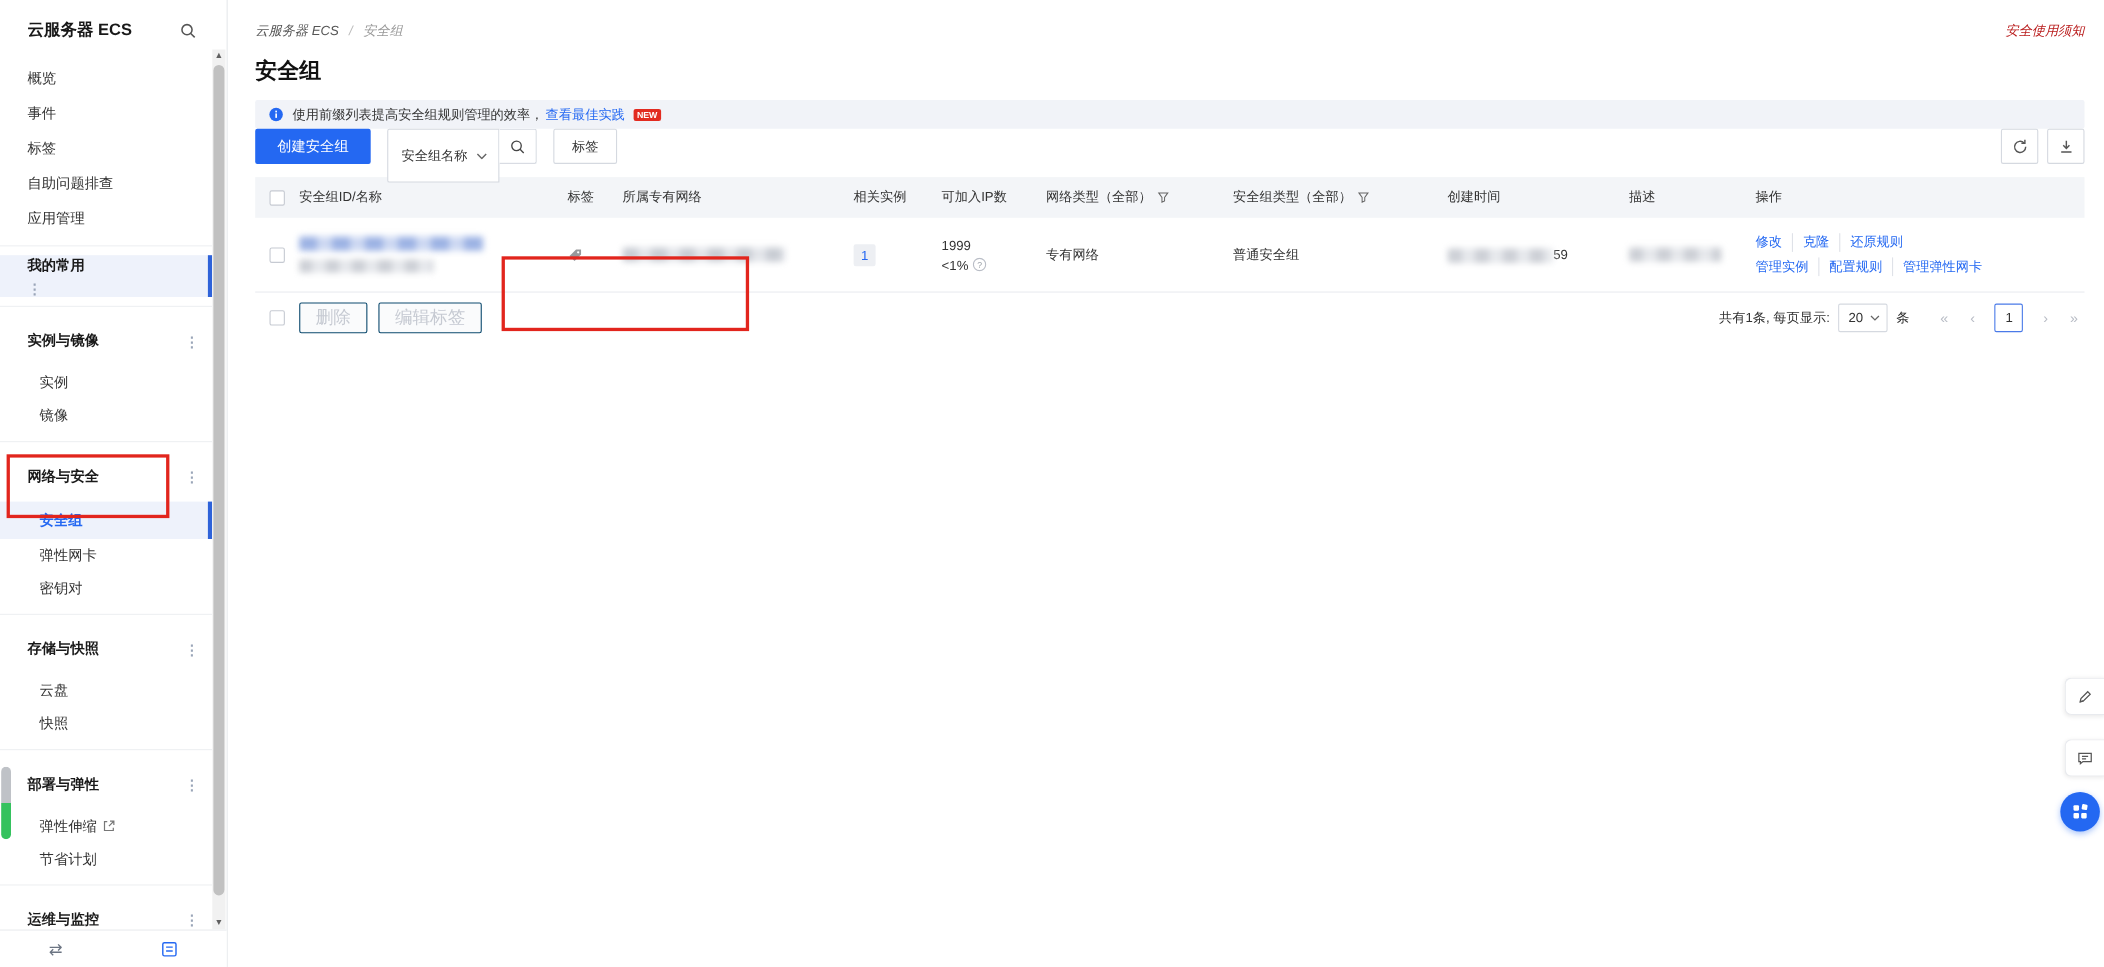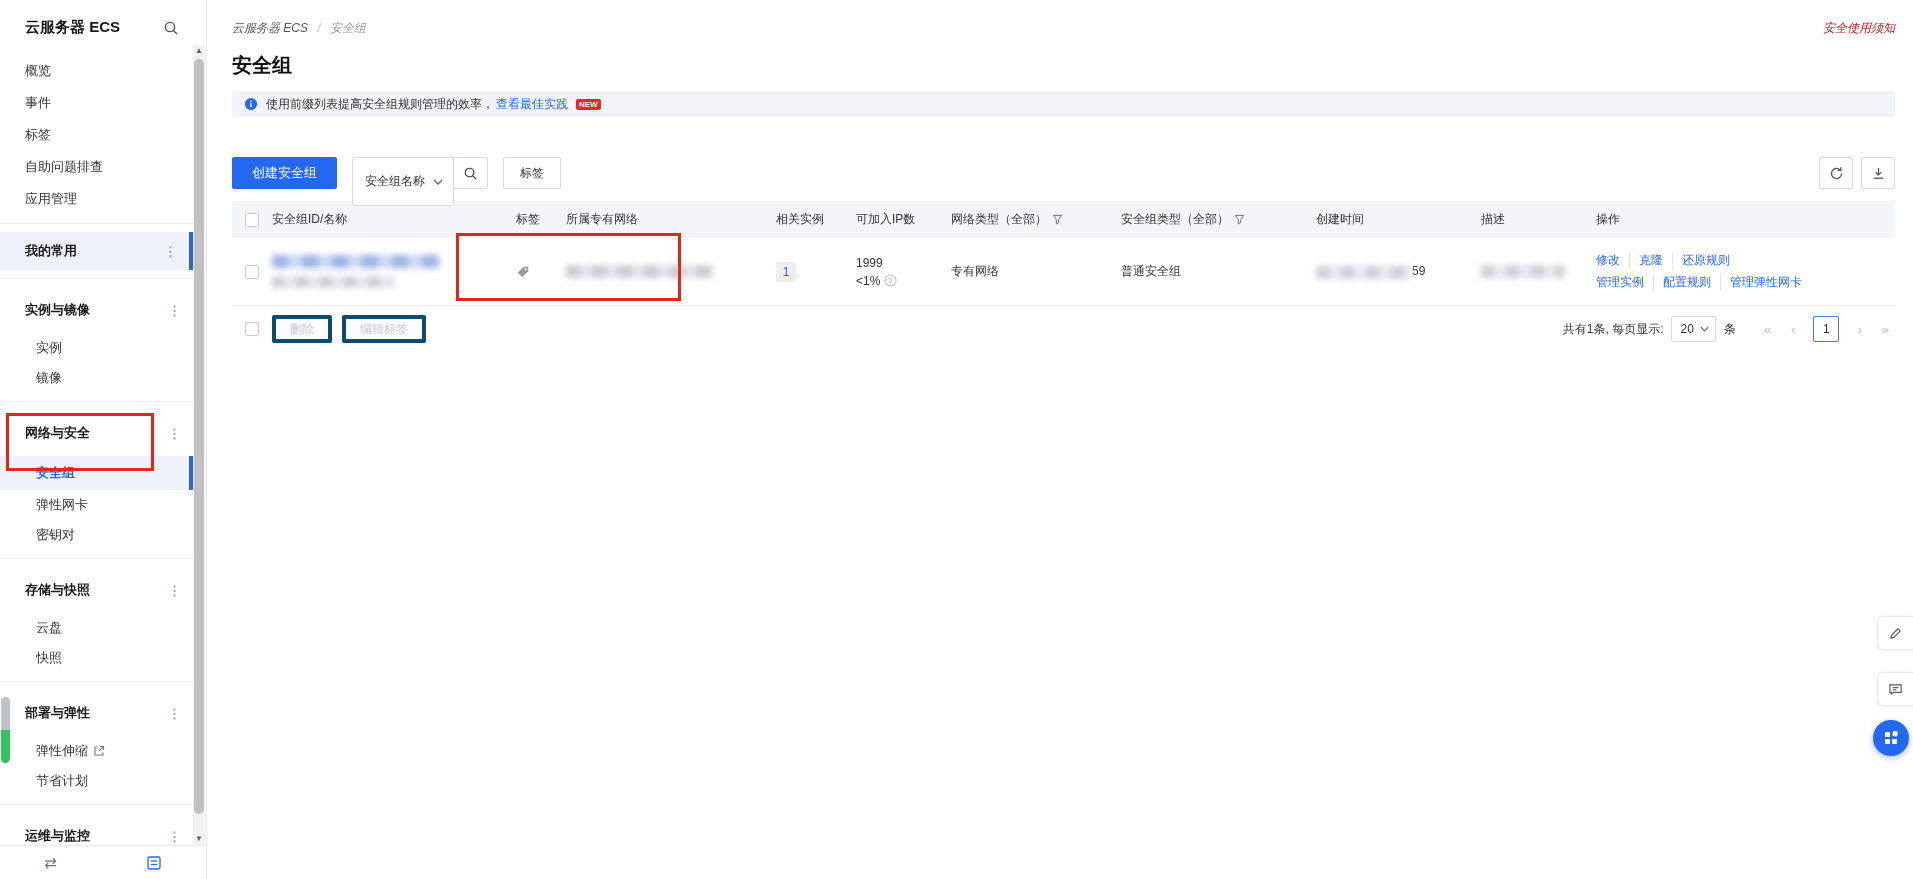--- a/index.html
+++ b/index.html
@@ -12,21 +12,21 @@
   .side-scroll { position:absolute; left:0; top:0; width:193px; height:845px; overflow:hidden; }
   .side-header { height:55px; display:flex; align-items:center; padding:0 14px 0 25px; }
   .side-title { font-size:15px; font-weight:bold; color:#181818; flex:1; }
   .side-search { width:16px; height:16px; cursor:pointer; }
   .side-item { height:32px; line-height:32px; padding-left:25px; font-size:13px; color:#333; cursor:pointer; white-space:nowrap; }
   .side-divider { height:1px; background:#eef0f2; margin:8px 0; }
   .group-header { height:46px; display:flex; align-items:center; padding:0 12px 0 25px; font-size:13px; font-weight:bold; color:#1a1a1a; cursor:pointer; }
   .group-header .spacer { flex:1; }
   .kebab { color:#9aa5b8; font-size:13px; letter-spacing:0; cursor:pointer; }
   .child-item { height:30px; line-height:30px; padding-left:36px; font-size:13px; color:#333; cursor:pointer; white-space:nowrap; display:flex; align-items:center; gap:5px; }
-  .fav-row { height:38px; display:flex; align-items:center; padding:0 12px 0 25px; font-size:13px; font-weight:bold; color:#1a1a1a; background:#eef2fb; border-right:4px solid #2e62d9; cursor:pointer; }
+  .fav-row { height:38px; display:flex; padding:0 12px 0 25px; font-size:13px; font-weight:bold; color:#1a1a1a; background:#eef2fb; border-right:4px solid #2e62d9; cursor:pointer;flex-direction:column; }
   .fav-row .spacer { flex:1; }
   .child-item.active { height:34px; line-height:34px; background:#eef2fb; border-right:4px solid #2e62d9; color:#2468f2; font-weight:bold; }
   .ext-icon { width:12px; height:12px; }
 
   
   .side-scrollbar { position:absolute; right:1px; top:45px; width:12px; height:800px; background:#f1f1f1; }
   .sb-arrow { position:absolute; left:0; width:12px; height:12px; font-size:8px; color:#606060; text-align:center; line-height:12px; }
   .sb-thumb { position:absolute; left:1px; top:14px; width:10px; height:755px; background:#c1c1c1; border-radius:5px; }
 
   
@@ -50,21 +50,21 @@
   .crumb-root { color:#555; cursor:pointer; }
   .crumb-sep { margin:0 6px; color:#bbb; }
   .notice-link { font-size:12px; color:#b91c1c; cursor:pointer; }
   .page-title { margin-top:14px; font-size:20px; font-weight:bold; color:#111; height:28px; line-height:28px; }
 
   .banner { margin-top:12px; height:26px; background:#f1f3f8; border-radius:2px; display:flex; align-items:center; padding:0 12px; gap:8px; }
   .banner-text { color:#333;font-family:Liberation Mono, monospace; }
   .banner-link { color:#2468f2; cursor:pointer; }
   .badge-new { background:#e22b20; color:#fff; font-size:8px; font-weight:bold; border-radius:2px; padding:1px 3px; line-height:9px; }
 
-  .toolbar { margin-top:40px; height:32px; display:flex; align-items:center; }
+  .toolbar { height:32px; display:flex; align-items:center; }
   .btn-primary { height:32px; padding:0 20px; background:#2468f2; color:#fff; font-size:13px; border:none; border-radius:2px; cursor:pointer; }
   .search-group { display:flex; margin-left:15px; height:32px; }
   .filter-select { height:49px; border:1px solid #d5d9e0; border-radius:2px 0 0 2px; background:#fff; display:flex; align-items:center; gap:8px; padding:0 10px 0 12px; font-size:12px; color:#333; cursor:pointer; }
   .search-input { height:32px; width:278px; border:1px solid #d5d9e0; border-left:none; padding:0 10px; font-size:12px; color:#333; outline:none; font-family:"Liberation Sans", sans-serif; }
   .search-input::placeholder { color:#c0c4cc; }
   .icon-btn { height:32px; width:34px; border:1px solid #d5d9e0; background:#fff; display:flex; align-items:center; justify-content:center; cursor:pointer; }
   .search-btn { border-left:none; border-radius:0 2px 2px 0; }
   .btn-plain { height:32px; padding:0 16px; background:#fff; border:1px solid #d5d9e0; border-radius:2px; font-size:12px; color:#333; margin-left:15px; cursor:pointer; }
   .toolbar-right { margin-left:auto; display:flex; gap:8px; }
   .toolbar-right .icon-btn { border-radius:2px; border-left:1px solid #d5d9e0; }
@@ -90,21 +90,21 @@
   .q-row { display:flex; align-items:center; gap:4px; }
   .op-links { display:flex; flex-wrap:wrap; line-height:17px; row-gap:5px; }
   .op-links a { color:#2468f2; text-decoration:none; cursor:pointer; padding:0 9px; white-space:nowrap; }
   .op-links a.first { padding-left:0; }
   .op-links a + a { border-left:1px solid #dfe2e8; }
   .op-line { display:flex; width:100%; }
 
   
   .foot-row { height:46px; display:flex; align-items:center; }
   .foot-left { display:grid; grid-template-columns:40px auto auto; align-items:center; gap:0; }
-  .btn-disabled { height:28px; padding:0 14px; background:#fafbfc; border:4px solid #0c4a6e; border-radius:2px; color:#c6cad2; font-size:12px; margin-right:10px; cursor:not-allowed; }
+  .btn-disabled { height:28px; padding:0 14px; background:#fafbfc; border:1px solid #0c4a6e; border-radius:2px; color:#c6cad2; font-size:16px; margin-right:10px; cursor:not-allowed; }
   .pager { margin-left:auto; display:flex; align-items:center; gap:8px; color:#333; }
   .per-page { height:26px; border:1px solid #d5d9e0; border-radius:2px; display:flex; align-items:center; gap:6px; padding:0 6px 0 8px; cursor:pointer; background:#fff; }
   .pg-nav { color:#b9bdc6; font-size:13px; padding:0 6px; cursor:pointer; }
   .pg-current { width:26px; height:26px; border:1px solid #4a7ae8; border-radius:2px; display:flex; align-items:center; justify-content:center; color:#333; margin:0 4px; cursor:pointer; }
 
   
   .float-btn { position:absolute; right:0; width:36px; height:34px; background:#fff; border:1px solid #e8eaee; border-right:none; border-radius:6px 0 0 6px; box-shadow:0 1px 4px rgba(0,0,0,.08); display:flex; align-items:center; justify-content:center; cursor:pointer; }
   .float-pencil { top:616px; }
   .float-chat { top:672px; }
   .float-blue { position:absolute; right:4px; top:720px; width:36px; height:36px; border-radius:50%; background:#2468f2; display:flex; align-items:center; justify-content:center; box-shadow:0 2px 6px rgba(36,104,242,.4); cursor:pointer; }

